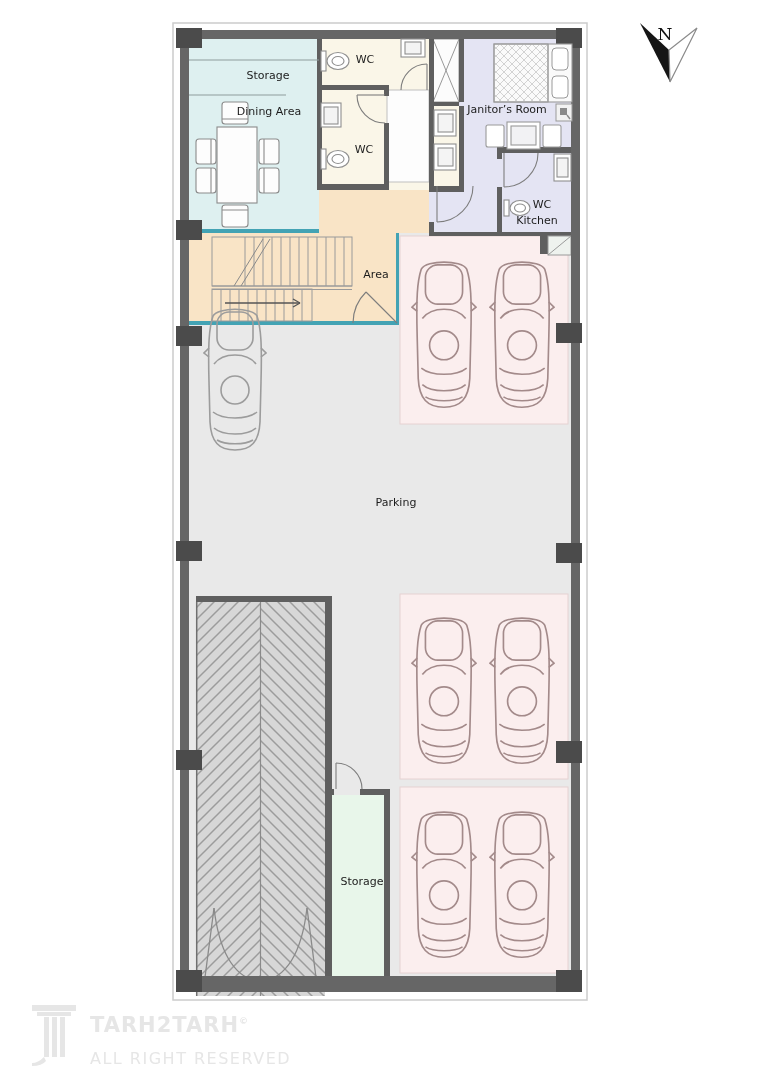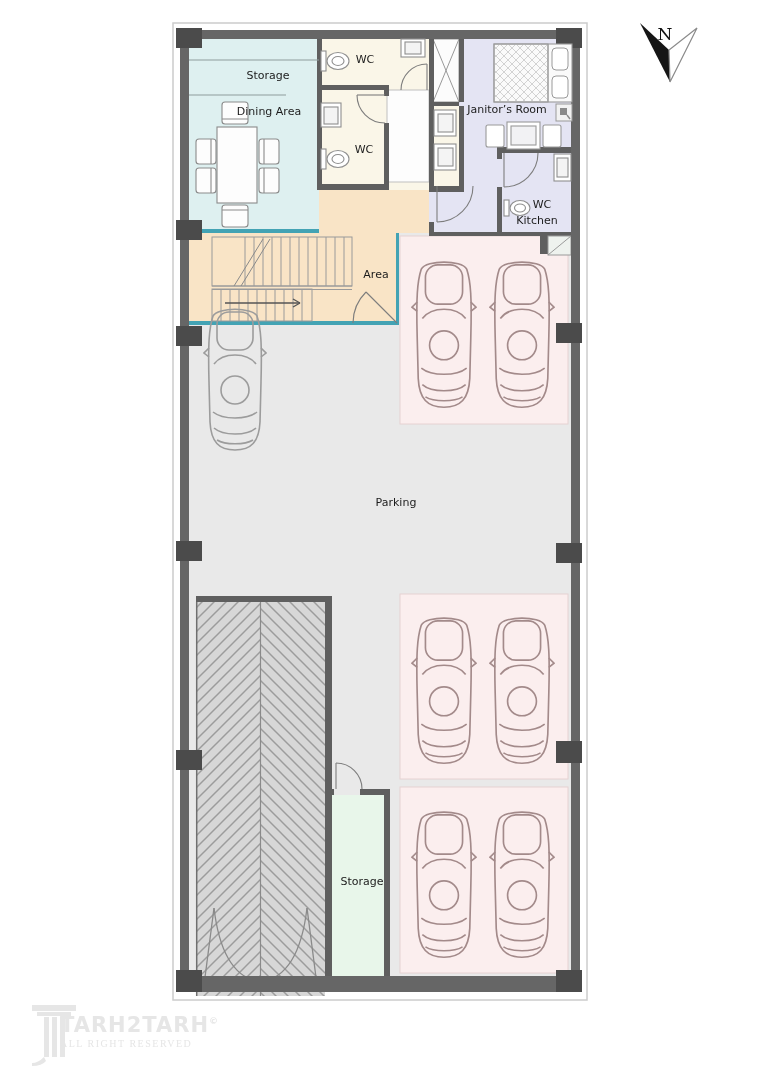--- a/index.html
+++ b/index.html
@@ -17,21 +17,21 @@
     font-size:31px;font-weight:600;letter-spacing:2px;color:#161616;
   }
   .compass-n{
     position:absolute;transform:translateX(-50%);
     font-family:"DejaVu Serif","Liberation Serif",serif;
     font-size:17px;color:#111;
   }
   .wm{position:absolute;color:var(--watermark,#e6e6e6);}
   .wm-brand{font-size:21px;font-weight:bold;letter-spacing:1px;}
   .wm-brand sup{font-size:9px;}
-  .wm-tag{font-size:10px;letter-spacing:1.5px;margin-top:1px;font-family:Liberation Serif, serif;}
+  .wm-tag{font-size:16px;letter-spacing:1.5px;margin-top:12px;}
 </style>
 </head>
 <body>
 
 <div class="page">
 
 <svg class="plan" width="764" height="1080" viewBox="0 0 764 1080">
   <defs>
     <pattern id="hatchA" width="12" height="12" patternUnits="userSpaceOnUse">
       <path d="M-2,14 L14,-2" stroke="var(--rampLine,#9c9c9c)" stroke-width="1.5"></path>
@@ -304,18 +304,18 @@
 <div class="lbl" style="left:507px;top:104px">Janitor’s Room</div>
 <div class="lbl" style="left:542px;top:199px">WC</div>
 <div class="lbl" style="left:537px;top:215px">Kitchen</div>
 <div class="lbl" style="left:376px;top:269px">Area</div>
 <div class="lbl" style="left:396px;top:497px">Parking</div>
 <div class="lbl" style="left:362px;top:876px">Storage</div>
 
 <div class="compass-n" style="left:665px;top:24px">N</div>
 
 
-<div class="wm" style="left:60px;top:1013px">
+<div class="wm" style="left:90px;top:1013px">
   <div class="wm-brand"><span>TARH2TARH</span><sup>©</sup></div>
   <div class="wm-tag">ALL RIGHT RESERVED</div>
 </div>
 
 </div>
 
 </body></html>

